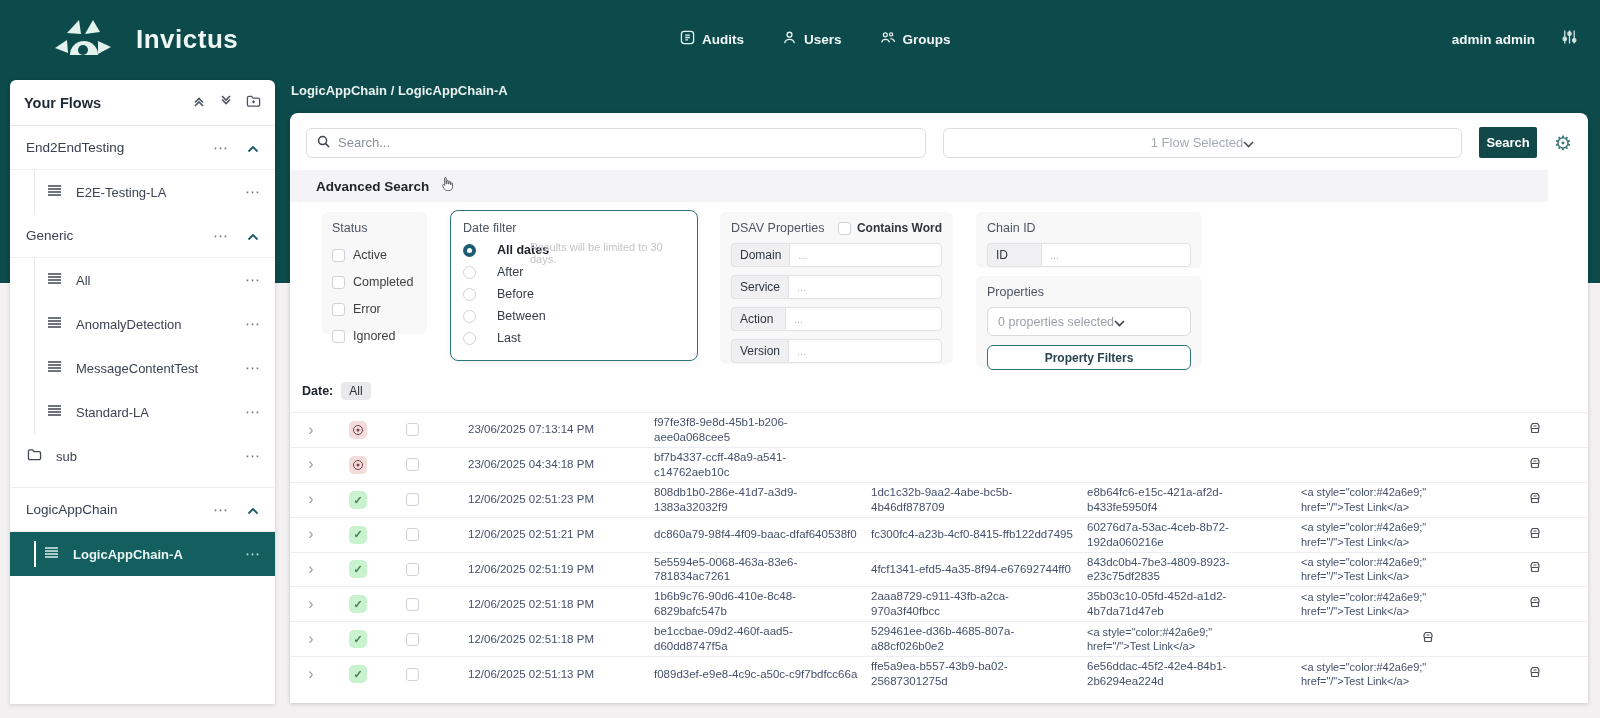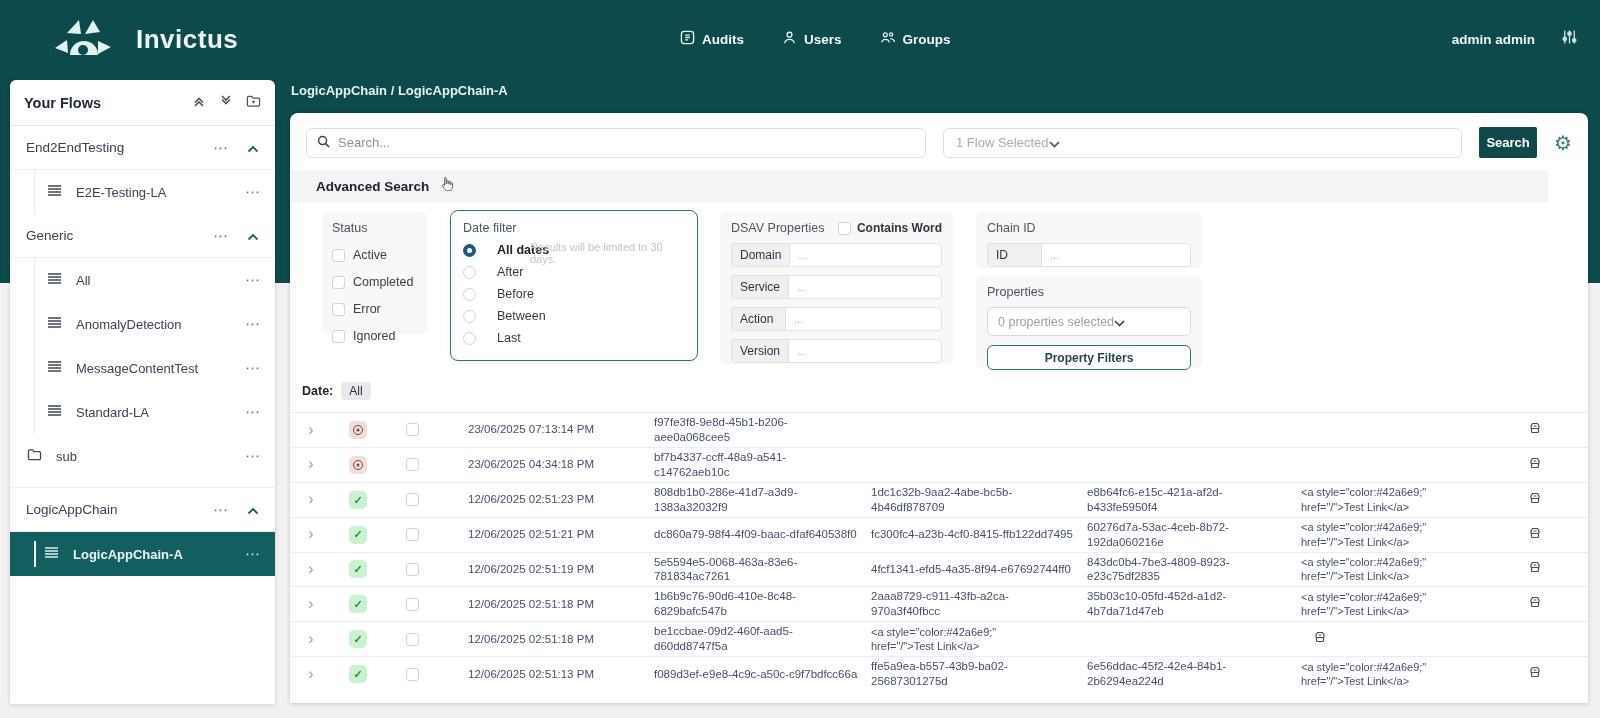--- a/index.html
+++ b/index.html
@@ -52,21 +52,21 @@
   .breadcrumb { position:absolute; left:291px; top:83px; color:#e9f1ef; font-size:13px; font-weight:bold; z-index:5; }
 
   
   .main { position:absolute; left:290px; top:113px; width:1298px; height:590px; background:#fff;
           border-radius:8px 8px 0 0; box-shadow:0 1px 4px rgba(0,0,0,.18); z-index:4; }
 
   .toolbar { display:flex; align-items:center; padding:14px 16px 12px 16px; gap:17px; }
   .search-box { width:620px; height:30px; border:1px solid #dcdee2; border-radius:6px; display:flex; align-items:center; padding:0 10px; gap:8px; }
   .search-box input { border:none; outline:none; flex:1; font-size:13px; color:#333; font-family:"Liberation Sans",sans-serif; }
   .search-box input::placeholder { color:#8b919b; }
-  .flow-select { flex:1; height:30px; border:1px solid #dcdee2; border-radius:6px; display:flex; align-items:center; padding:0 12px; cursor:pointer; }
+  .flow-select { flex:1; height:30px; border:1px solid #dcdee2; border-radius:6px; display:flex; align-items:center; padding:0 12px; cursor:pointer;justify-content:center; }
   .flow-select .val { font-size:13px; color:#a6abb4; }
   .flow-select svg { margin-left:auto; stroke:#4a4f57; }
   .btn-search { width:58px; height:31px; background:#11494b; color:#fff; font-size:13px; font-weight:bold; border:none; border-radius:2px; cursor:pointer; font-family:"Liberation Sans",sans-serif; }
   .gear { font-size:20px; color:#417c7a; cursor:pointer; line-height:1; }
 
   .adv-band { height:32px; width:1258px; background:#f4f4f6; display:flex; align-items:center; padding-left:26px; gap:10px; }
   .adv-title { font-size:13.5px; font-weight:bold; color:#20252d; }
 
   .filters { position:relative; height:176px; }
   .panel { position:absolute; background:#f8f8f9; border-radius:6px; }
@@ -596,20 +596,21 @@
   <div class="trow">
     <span class="cell c-exp"><span class="exp">›</span></span>
     <span class="cell c-status">
             <span class="badge success">✓</span>
           </span>
     <span class="cell c-check">
             <span class="cb"></span>
           </span>
     <span class="cell c-date">12/06/2025 02:51:18 PM</span>
     <span class="cell c-a">be1ccbae-09d2-460f-aad5-d60dd8747f5a</span>
+    <span class="cell c-b">529461ee-d36b-4685-807a-a88cf026b0e2</span>
     <span class="cell c-link">&lt;a style="color:#42a6e9;" href="/"&gt;Test Link&lt;/a&gt;</span>
     <span class="cell c-arch">
             <span class="arch">
       <svg width="14" height="14" viewBox="0 0 14 14" fill="none" stroke-width="1.2">
         <path d="M4.5 2.5h5l1.5 2.5v1.5a1 1 0 0 1-1 1h-6a1 1 0 0 1-1-1V5z"></path>
         <path d="M3.5 7.5v3a1 1 0 0 0 1 1h5a1 1 0 0 0 1-1v-3M5.5 5h3"></path>
       </svg>
     </span>
           </span>
   </div>

